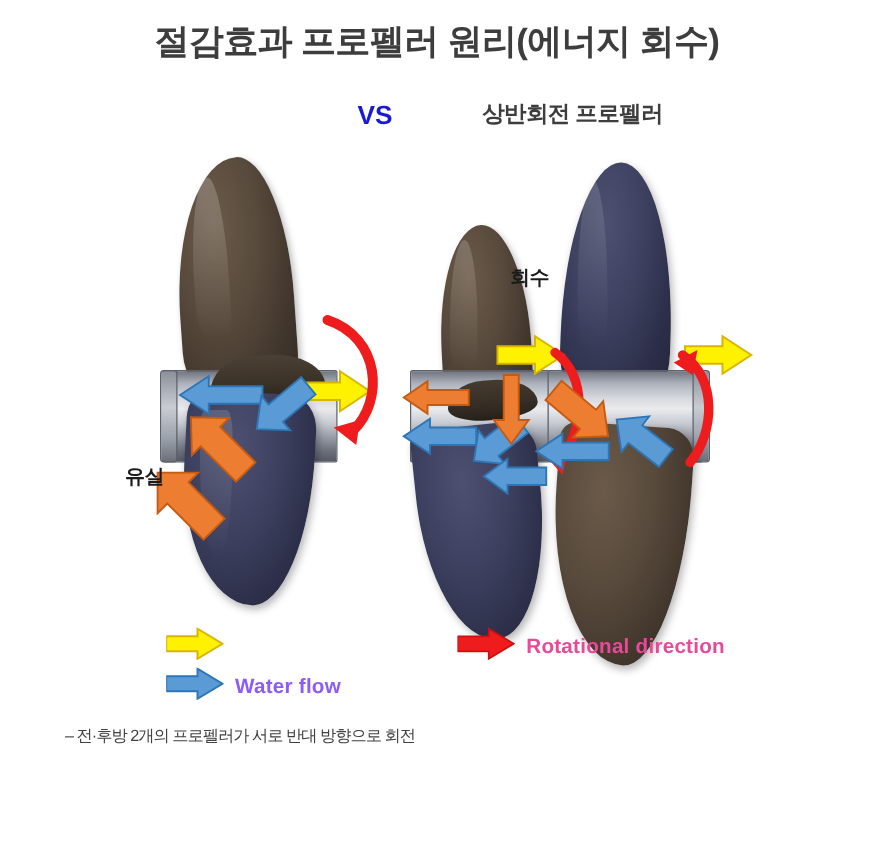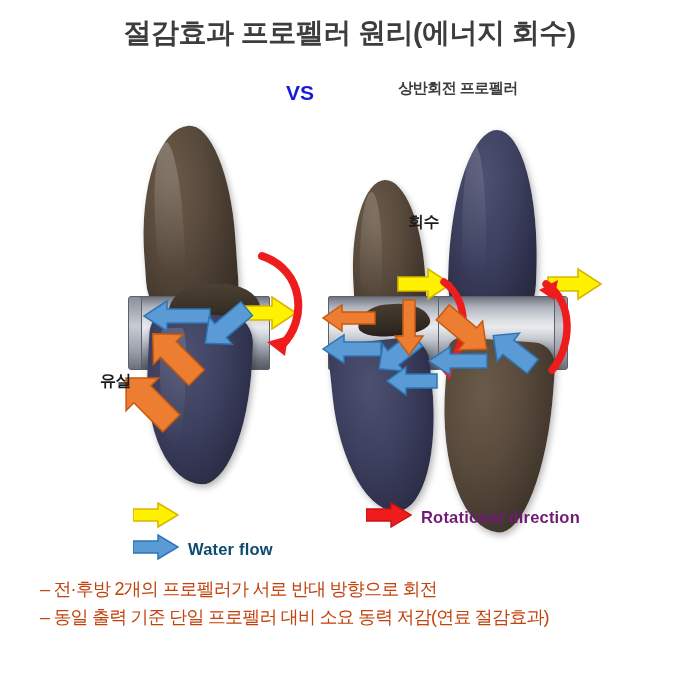--- a/index.html
+++ b/index.html
@@ -30,21 +30,21 @@
     position:absolute;left:118px;top:0;width:160px;text-align:center;
     font-size:23px;font-weight:bold;color:#3d3d3d;letter-spacing:-0.5px;
     white-space:nowrap;
   }
   .sub-vs{
     position:absolute;left:269px;top:2px;width:62px;text-align:center;
     font-size:21px;font-weight:bold;color:#1a1ad4;letter-spacing:0px;
   }
   .sub-right{
     position:absolute;left:328px;top:0;width:260px;text-align:center;
-    font-size:15px;font-weight:bold;color:#3d3d3d;letter-spacing:-0.5px;
+    font-size:18px;font-weight:bold;color:#3d3d3d;letter-spacing:-0.5px;
     white-space:nowrap;
   }
 
   
   .illus{position:absolute;left:0;top:118px;width:699px;height:370px;}
 
   
   .hub{
     position:absolute;
     background:linear-gradient(to bottom,
@@ -77,28 +77,28 @@
   .callout{
     position:absolute;font-size:16px;font-weight:bold;color:#1b1b1b;
     white-space:nowrap;letter-spacing:-0.5px;
   }
 
   
   .legend{position:absolute;left:0;top:498px;width:699px;height:62px;}
   .lg-item{position:absolute;display:flex;align-items:center;}
   .lg-txt{font-size:16.5px;font-weight:bold;letter-spacing:0.2px;margin-left:9px;white-space:nowrap;}
   .lg-thrust .lg-txt{color:#f0ab20;}
-  .lg-rot .lg-txt{color:#701a75;}
-  .lg-water .lg-txt{color:#0c4a6e;}
+  .lg-rot .lg-txt{color:#ec4899;}
+  .lg-water .lg-txt{color:#8b5cf6;}
 
   
   .bullets{position:absolute;left:0;top:575px;width:699px;}
   .bullet{
-    font-size:18px;color:#c2410c;letter-spacing:-0.8px;
-    padding-left:40px;line-height:28px;white-space:nowrap;
+    font-size:13px;color:#404040;letter-spacing:-0.8px;
+    padding-left:52px;line-height:28px;white-space:nowrap;
   }
 </style>
 </head>
 <body>
 
 <div class="stage">
 
   <div class="title">절감효과 프로펠러 원리(에너지 회수)</div>
 
   <div class="subrow">
@@ -316,16 +316,15 @@
           <polygon points="0,7 25,7 25,1 45,13 25,25 25,19 0,19" fill="#5B9BD5" stroke="#2E75B6" stroke-width="1.5"></polygon>
         </svg>
       </span>
       <span class="lg-txt">Water flow</span>
     </div>
 
   </div>
 
   <div class="bullets">
     <div class="bullet">– 전·후방 2개의 프로펠러가 서로 반대 방향으로 회전</div>
-    <div class="bullet">– 동일 출력 기준 단일 프로펠러 대비 소요 동력 저감(연료 절감효과)</div>
   </div>
 
 </div>
 
 </body></html>

